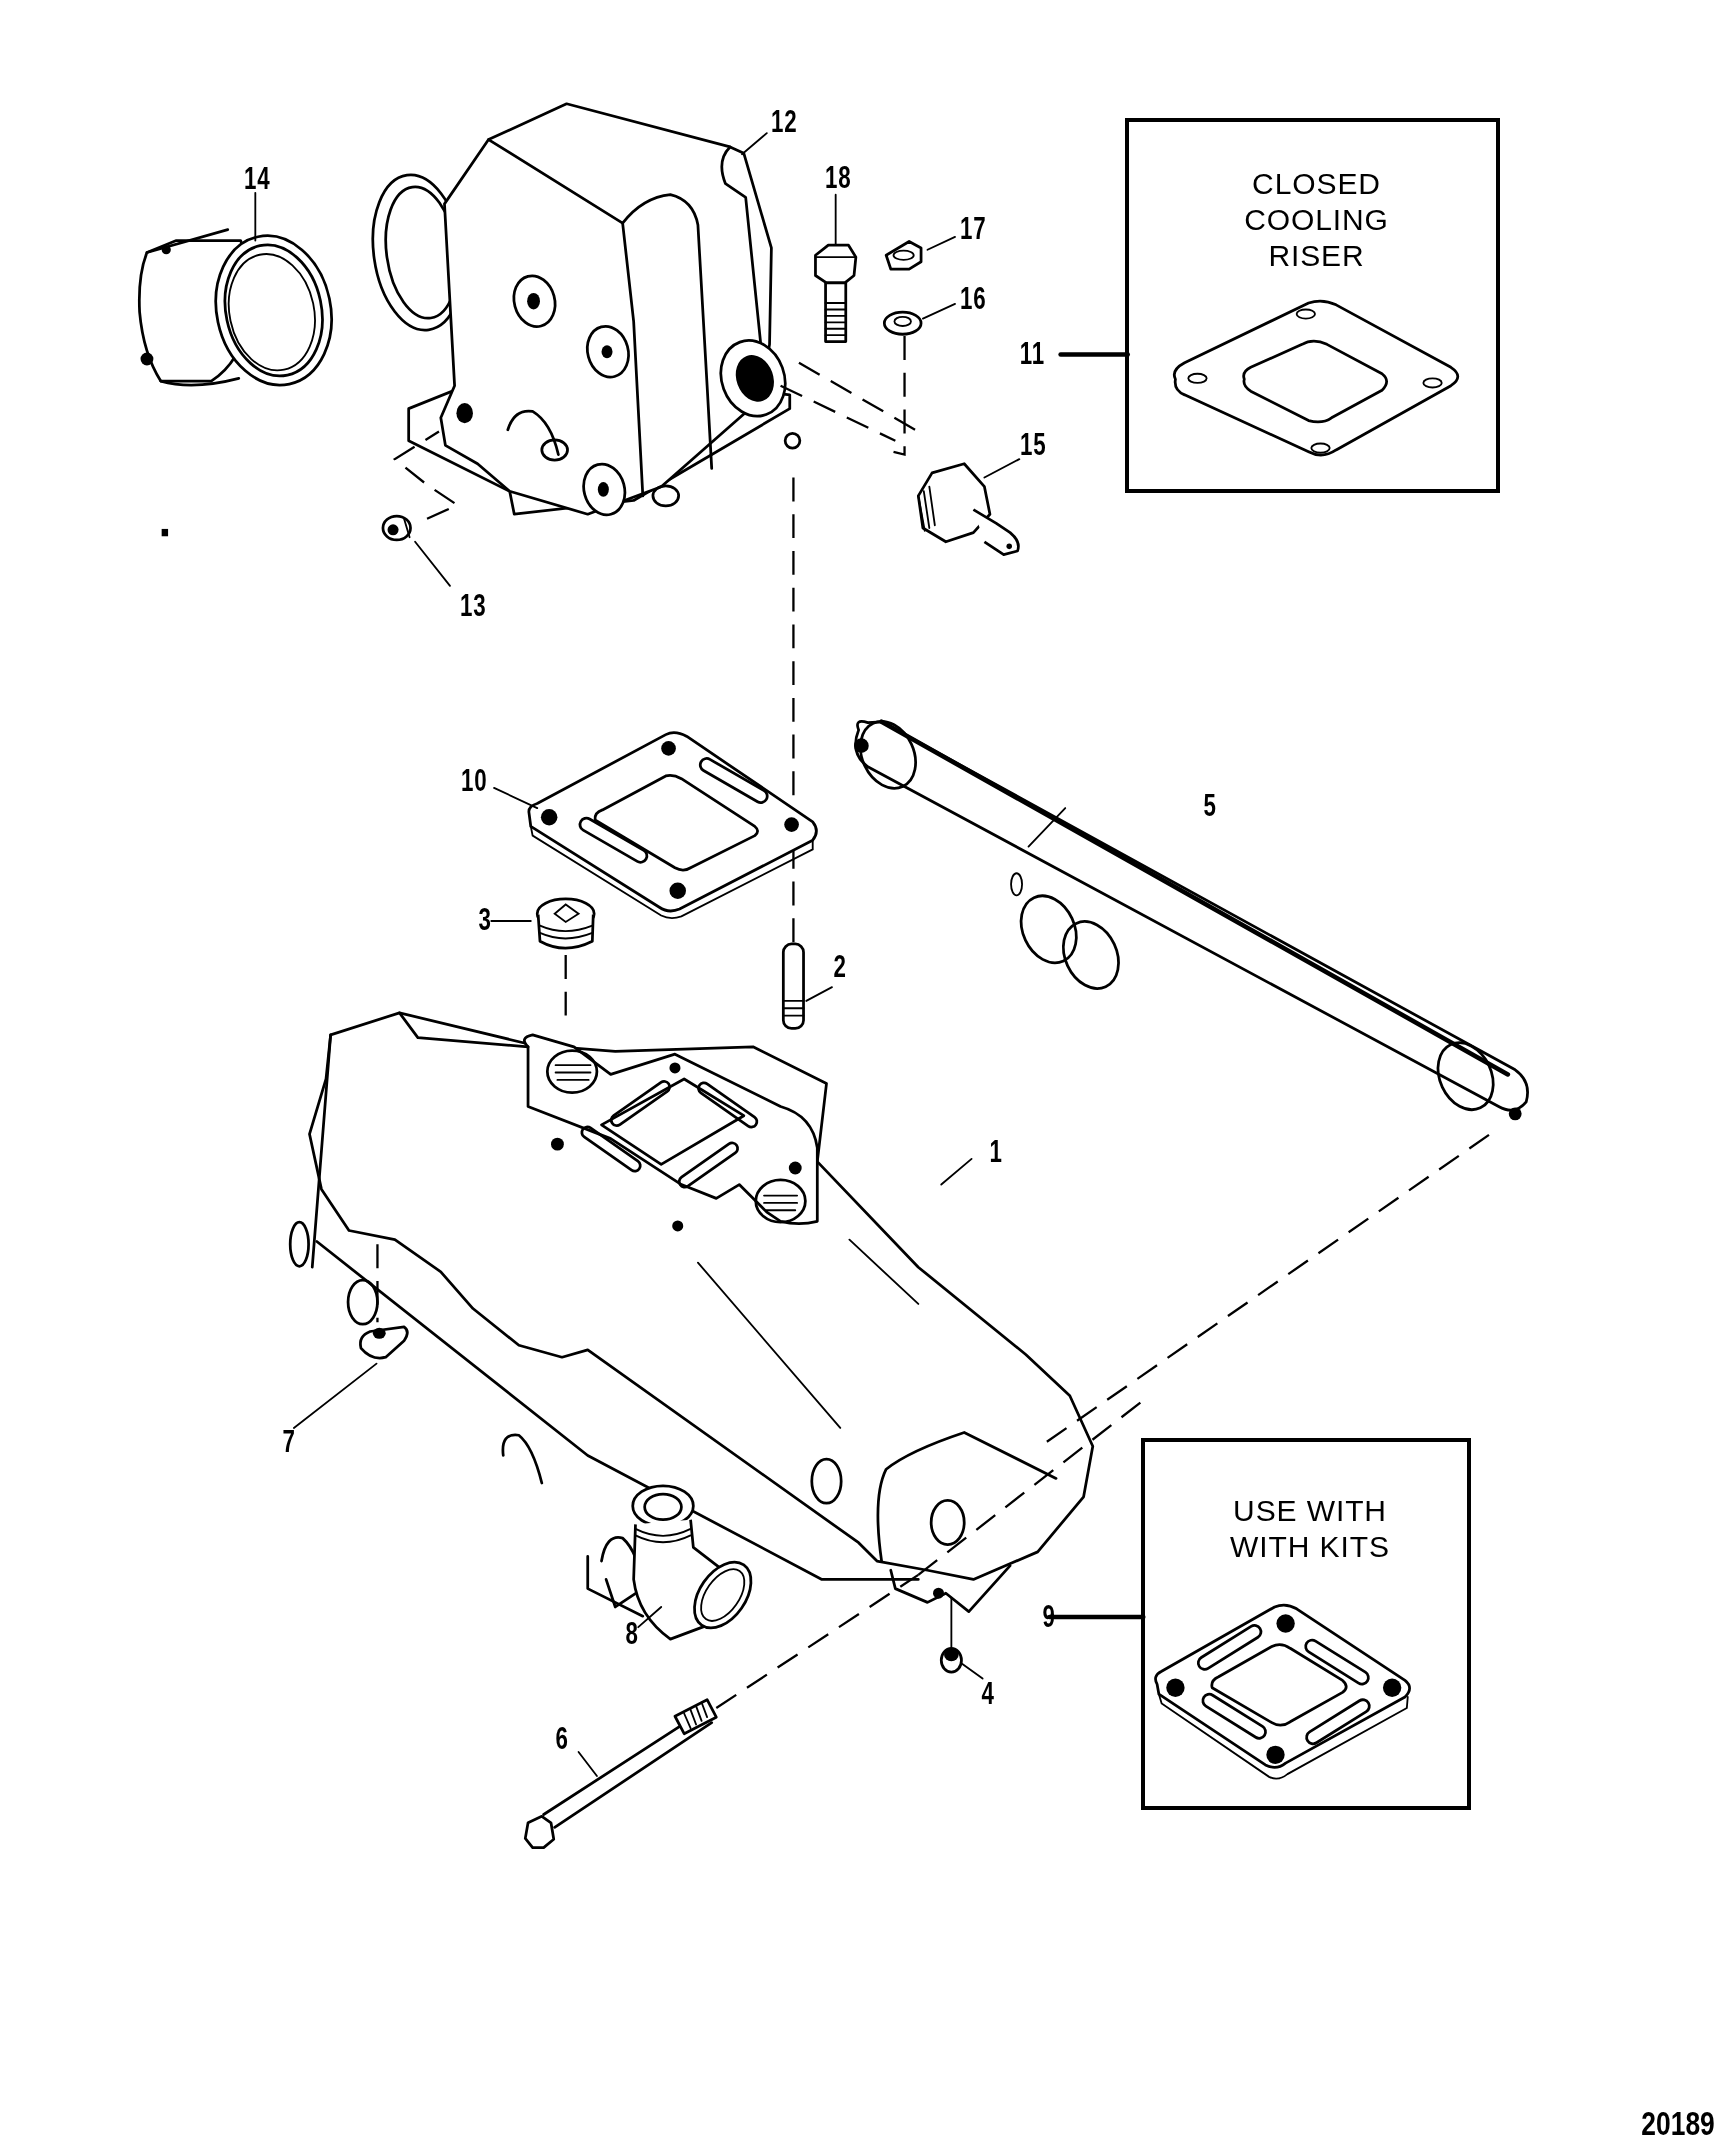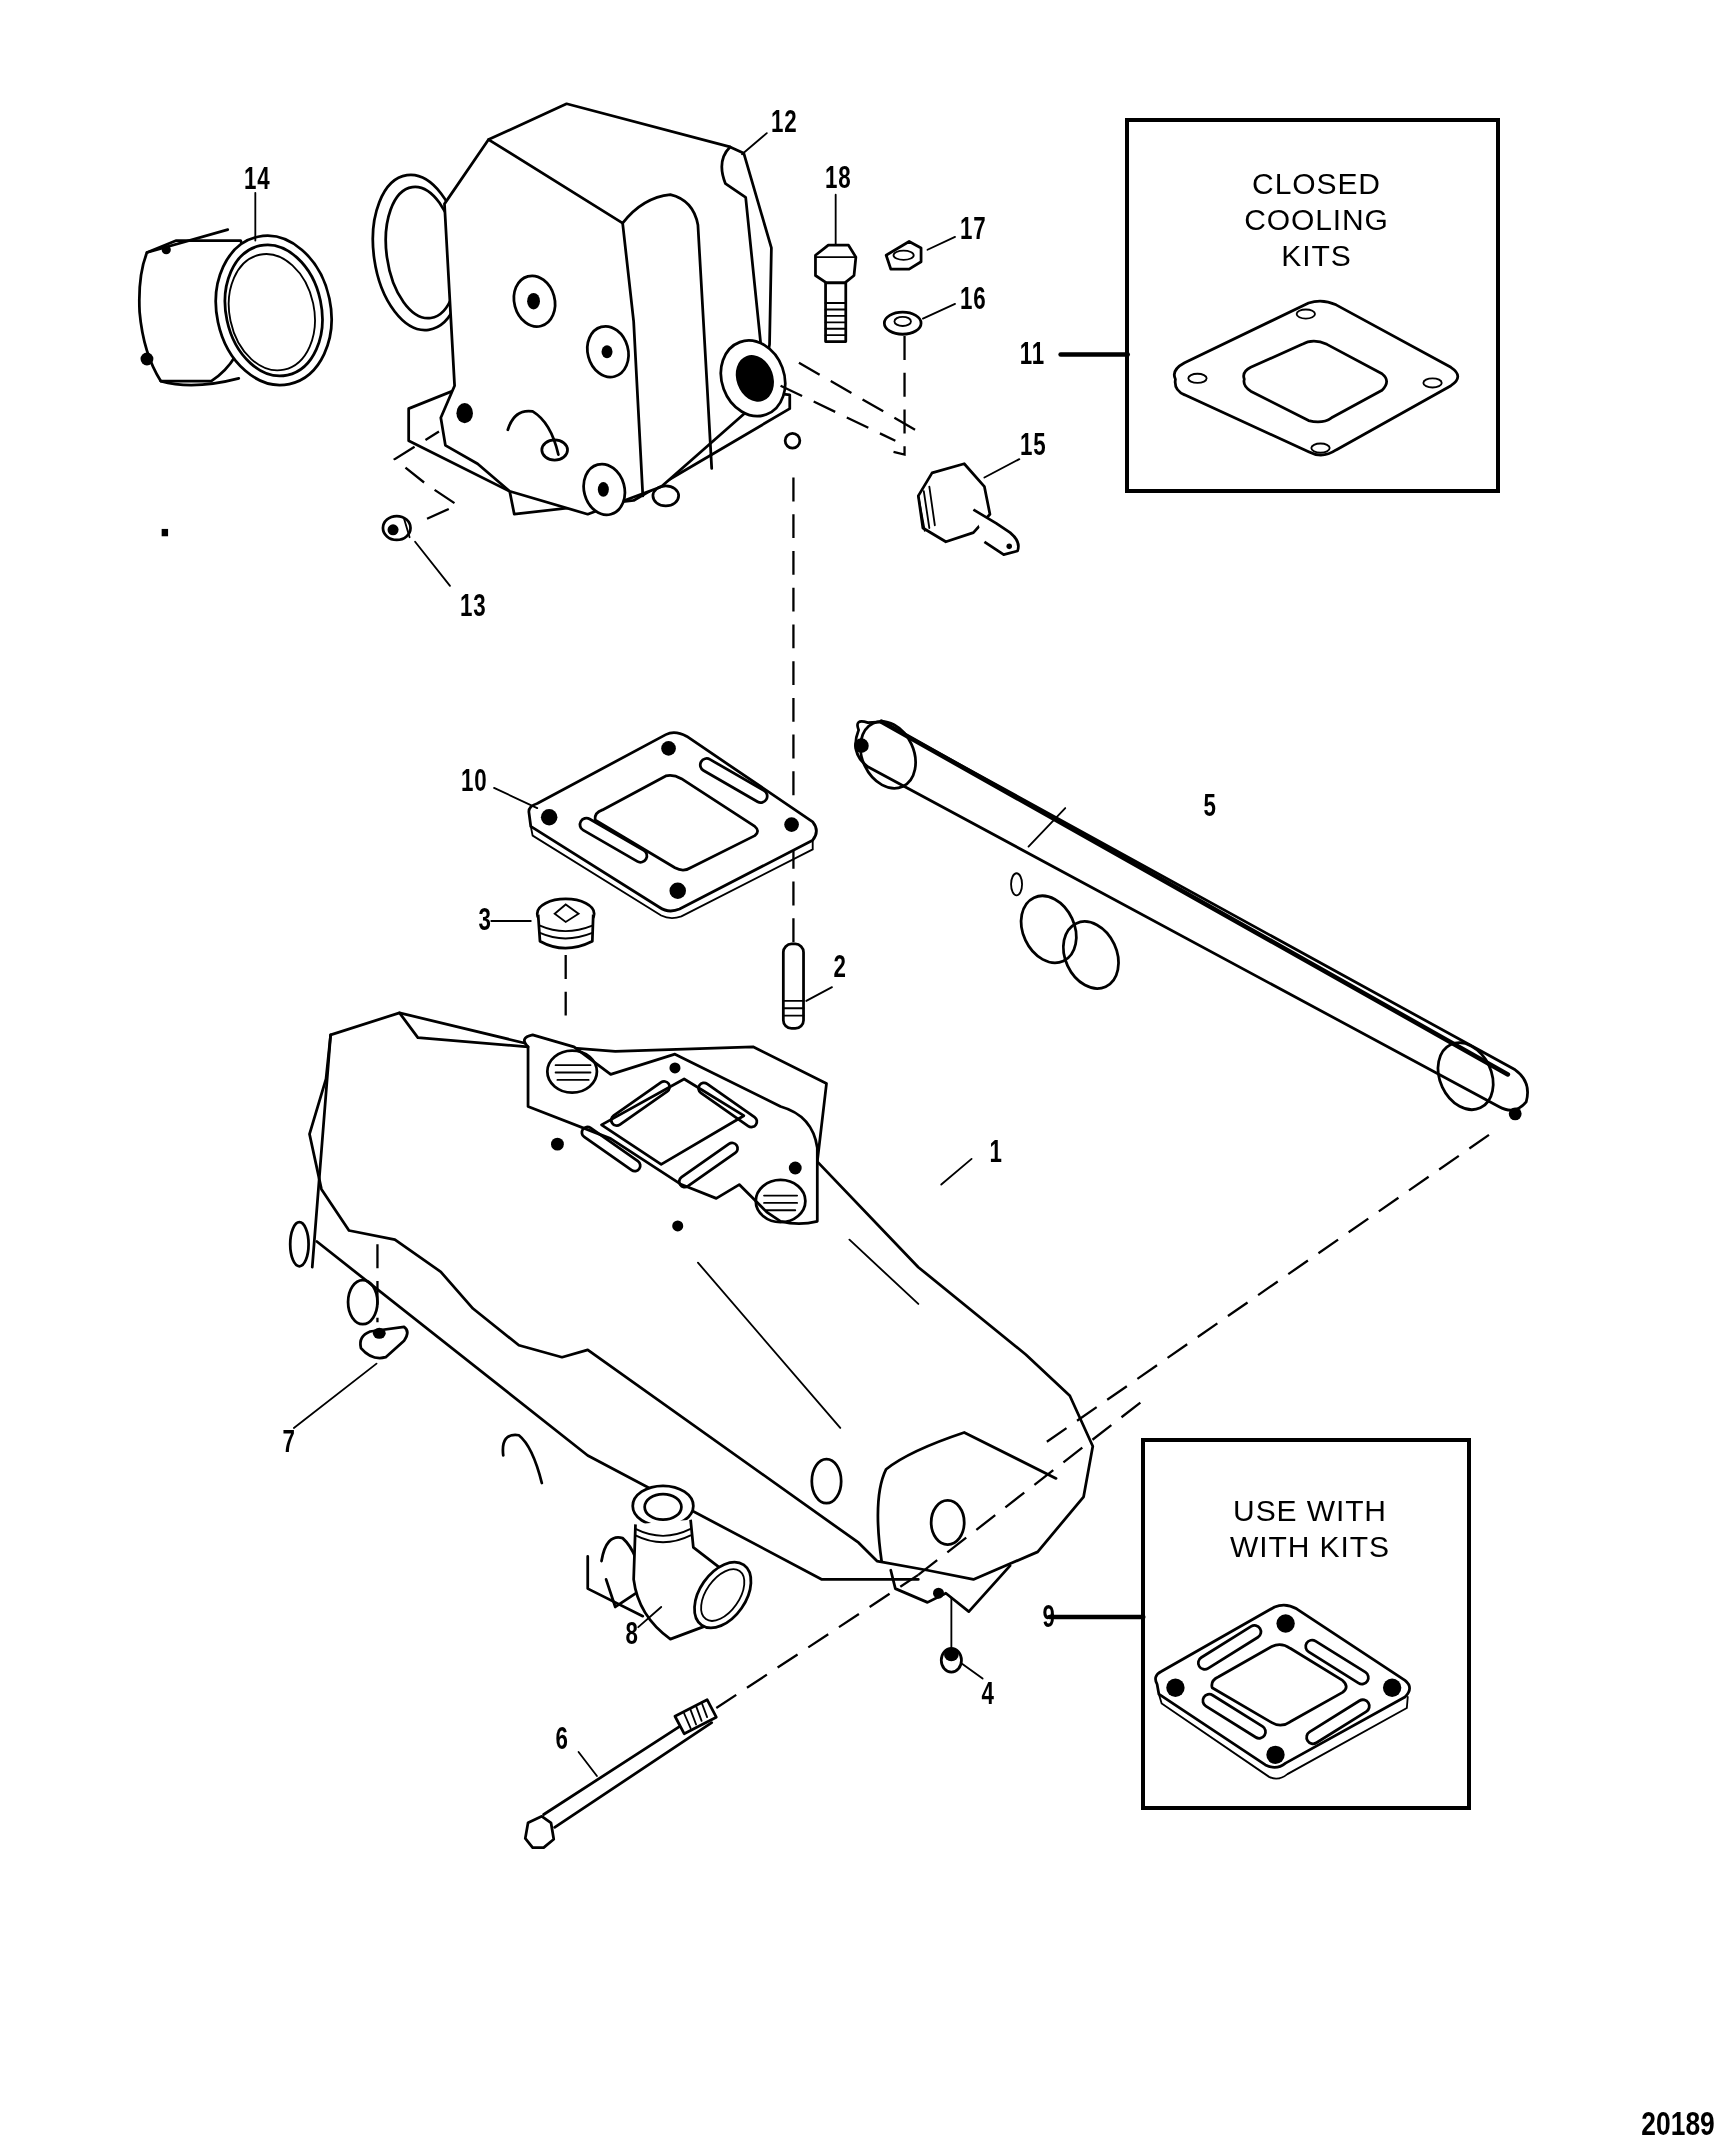--- a/index.html
+++ b/index.html
@@ -287,21 +287,21 @@
   <div class="callout" style="left:280px; top:1426px;">7</div>
   <div class="callout" style="left:623px; top:1618px;">8</div>
   <div class="callout" style="left:1040px; top:1601px;">9</div>
   <div class="callout" style="left:979px; top:1678px;">4</div>
   <div class="callout" style="left:553px; top:1723px;">6</div>
 
   <div class="note-box" style="left:1125px; top:118px; width:375px; height:375px; background:transparent;">
     <div class="note-text" style="top:44px;">
       <span class="note-line">CLOSED</span>
       <span class="note-line">COOLING</span>
-      <span class="note-line">KITS</span>
+      <span class="note-line">RISER</span>
     </div>
   </div>
 
   <div class="note-box" style="left:1141px; top:1438px; width:330px; height:372px; background:transparent;">
     <div class="note-text" style="top:51px;">
       <span class="note-line">USE WITH</span>
       <span class="note-line">WITH KITS</span>
     </div>
   </div>
 

